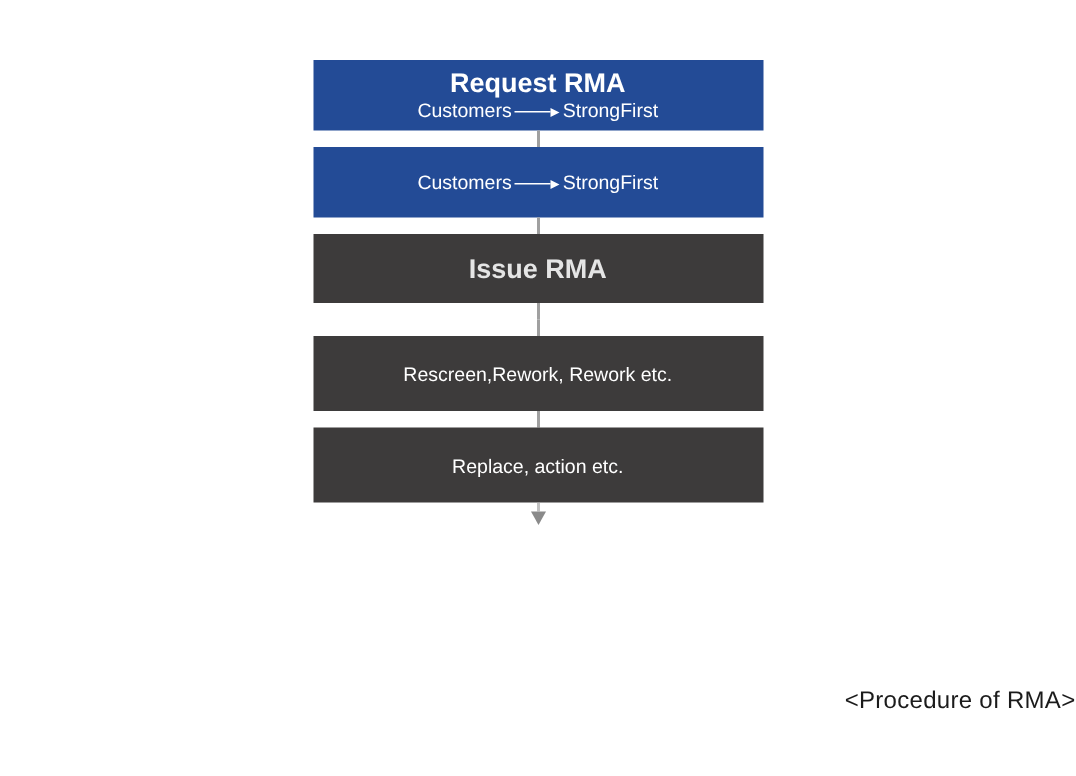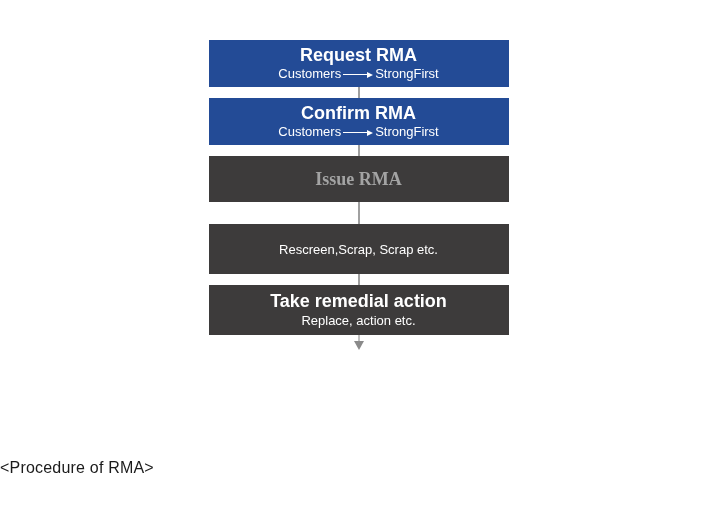--- a/index.html
+++ b/index.html
@@ -64,21 +64,21 @@
   .connector-arrow .stem { width: 2px; height: 6px; background: var(--connector-color, #a0a0a0); opacity: 0.65; }
   .connector-arrow .tri {
     width: 0; height: 0;
     border-top: 9px solid var(--arrowhead-color, #8a8a8a);
     border-left: 5.5px solid transparent;
     border-right: 5.5px solid transparent;
   }
 
   .caption {
     position: absolute; top: 459px; left: 0; width: 100%;
-    text-align: left;
+    text-align: right;
     font-size: 16px;
     font-weight: normal;
     color: #1b1b1b;
     letter-spacing: 0.2px;
   }
 </style>
 </head>
 <body style="background: rgb(255, 255, 255);">
 
 <div class="page">
@@ -89,42 +89,40 @@
           <span>Customers</span>
           <span class="harrow">
             <span class="hline"></span>
             <span class="htri"></span>
           </span>
           <span>StrongFirst</span>
         </div>
       </div>
       <div class="connector-line"></div>
       <div class="step step--blue step--two" style="background: rgb(35, 75, 150); color: rgb(255, 255, 255);">
-    <div class="step-title">Confirm RMA</div>
   <div class="step-sub">
           <span>Customers</span>
           <span class="harrow">
             <span class="hline"></span>
             <span class="htri"></span>
           </span>
           <span>StrongFirst</span>
         </div>
       </div>
       <div class="connector-line"></div>
-      <div class="step step--dark" style="background: rgb(61, 59, 59); color: #a3a3a3; font-family: Liberation Serif, serif;">
+      <div class="step step--dark" style="background: rgb(61, 59, 59); color: #e5e5e5;">
     <div class="step-title">Issue RMA</div>
   </div>
       <div class="connector-line"></div>
       <div class="connector-line"></div>
       <div class="step step--dark step--two" style="background: rgb(61, 59, 59); color: rgb(255, 255, 255);">
-  <div class="step-sub">Rescreen,Scrap, Scrap etc.</div>
+  <div class="step-sub">Rescreen,Rework, Rework etc.</div>
       </div>
       <div class="connector-line"></div>
       <div class="step step--dark step--two" style="background: rgb(61, 59, 59); color: rgb(255, 255, 255);">
-    <div class="step-title">Take remedial action</div>
   <div class="step-sub">Replace, action etc.</div>
       </div>
       <div class="connector-arrow">
         <span class="stem"></span>
         <span class="tri"></span>
       </div>
     </div>
   <div class="caption" style="color: rgb(27, 27, 27);">&lt;Procedure of RMA&gt;</div>
 </div>
 

